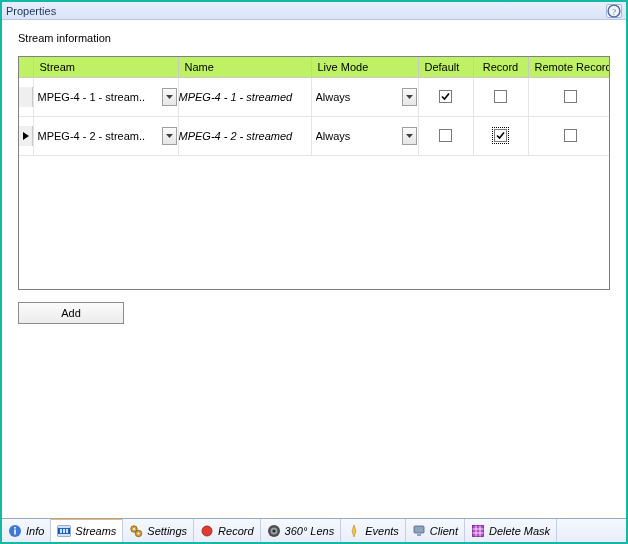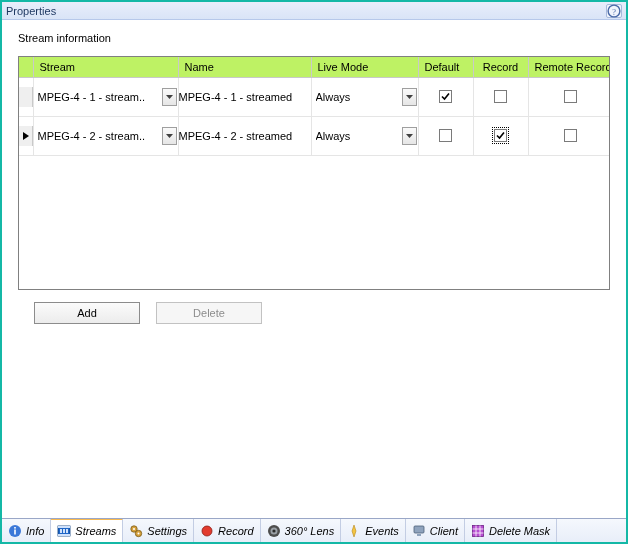--- a/index.html
+++ b/index.html
@@ -106,40 +106,40 @@
   }
   .combo-btn {
     width: 15px; height: 18px;
     border: 1px solid #9f9f9f;
     background: linear-gradient(#fafafa,#e6e6e6);
     display: flex; align-items: center; justify-content: center;
     margin-right: 1px;
     cursor: pointer;
   }
   .combo-btn svg { width: 7px; height: 4px; }
-  .name-cell { padding: 0 4px; }
+  .name-cell { padding: 0 4px; font-style: italic; }
   .chk-cell {
     display: flex; align-items: center; justify-content: center; height: 20px;
   }
   .chk {
     width: 13px; height: 13px;
     border: 1px solid #7a7a7a;
     background: #fff;
     display: flex; align-items: center; justify-content: center;
     cursor: pointer;
   }
   .chk svg { width: 9px; height: 9px; display: none; }
   .chk[data-checked="true"] svg { display: block; }
   .chk.focused {
     outline: 1px dotted #000;
     outline-offset: 1px;
   }
   .btnrow {
     display: flex; gap: 16px;
-    margin: 12px 16px 0 32px;
+    margin: 12px 16px 0 16px;
   }
   .btn {
     width: 106px; height: 22px;
     border: 1px solid #8c8c8c;
     background: linear-gradient(#fbfbfb,#ececec);
     display: flex; align-items: center; justify-content: center;
     cursor: pointer;
   }
   .btn.disabled {
     color: #8c8c8c;
@@ -316,23 +316,20 @@
               </td>
             </tr>
           </tbody>
       </table>
     </div>
 
     <div class="btnrow">
       <div class="btn">
         <span>Add</span>
       </div>
-      <div class="btn disabled">
-        <span>Delete</span>
-      </div>
     </div>
 
     <div style="flex:1"></div>
 
     <div class="tabstrip" id="tabstrip">
         <div class="tab">
           <span class="ticon">
             <svg viewBox="0 0 14 14">
               <circle cx="7" cy="7" r="6" fill="#3b78d8"></circle>
               <rect x="6.2" y="5.5" width="1.6" height="5" fill="#fff"></rect>

